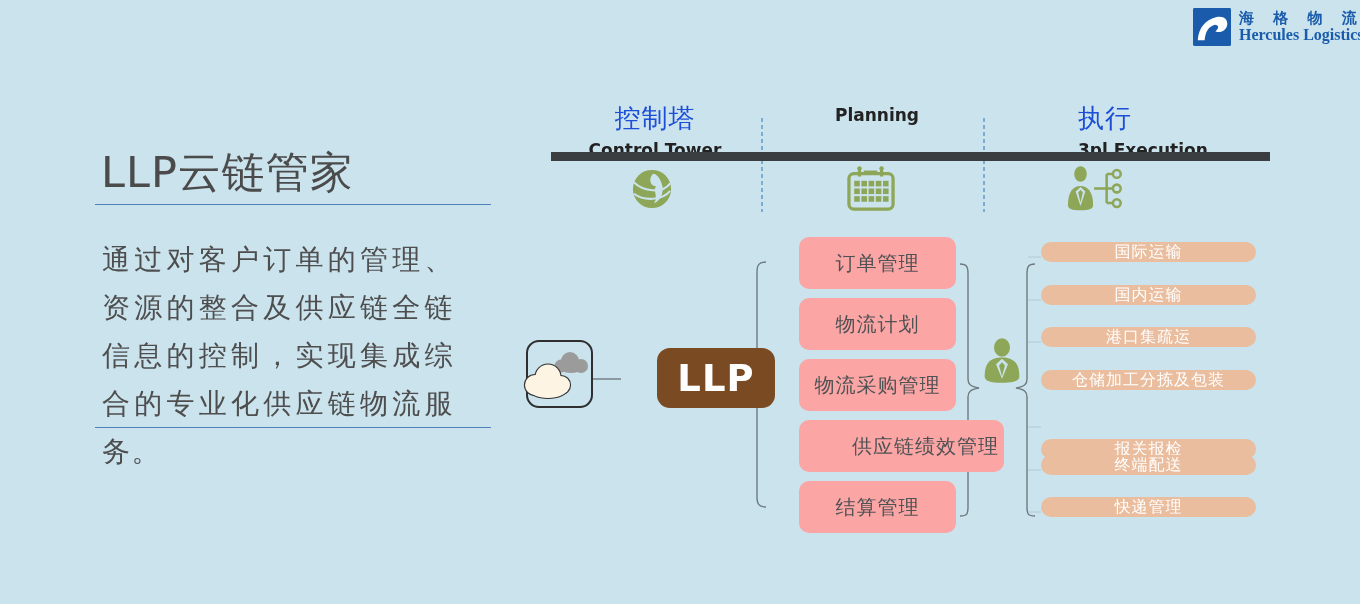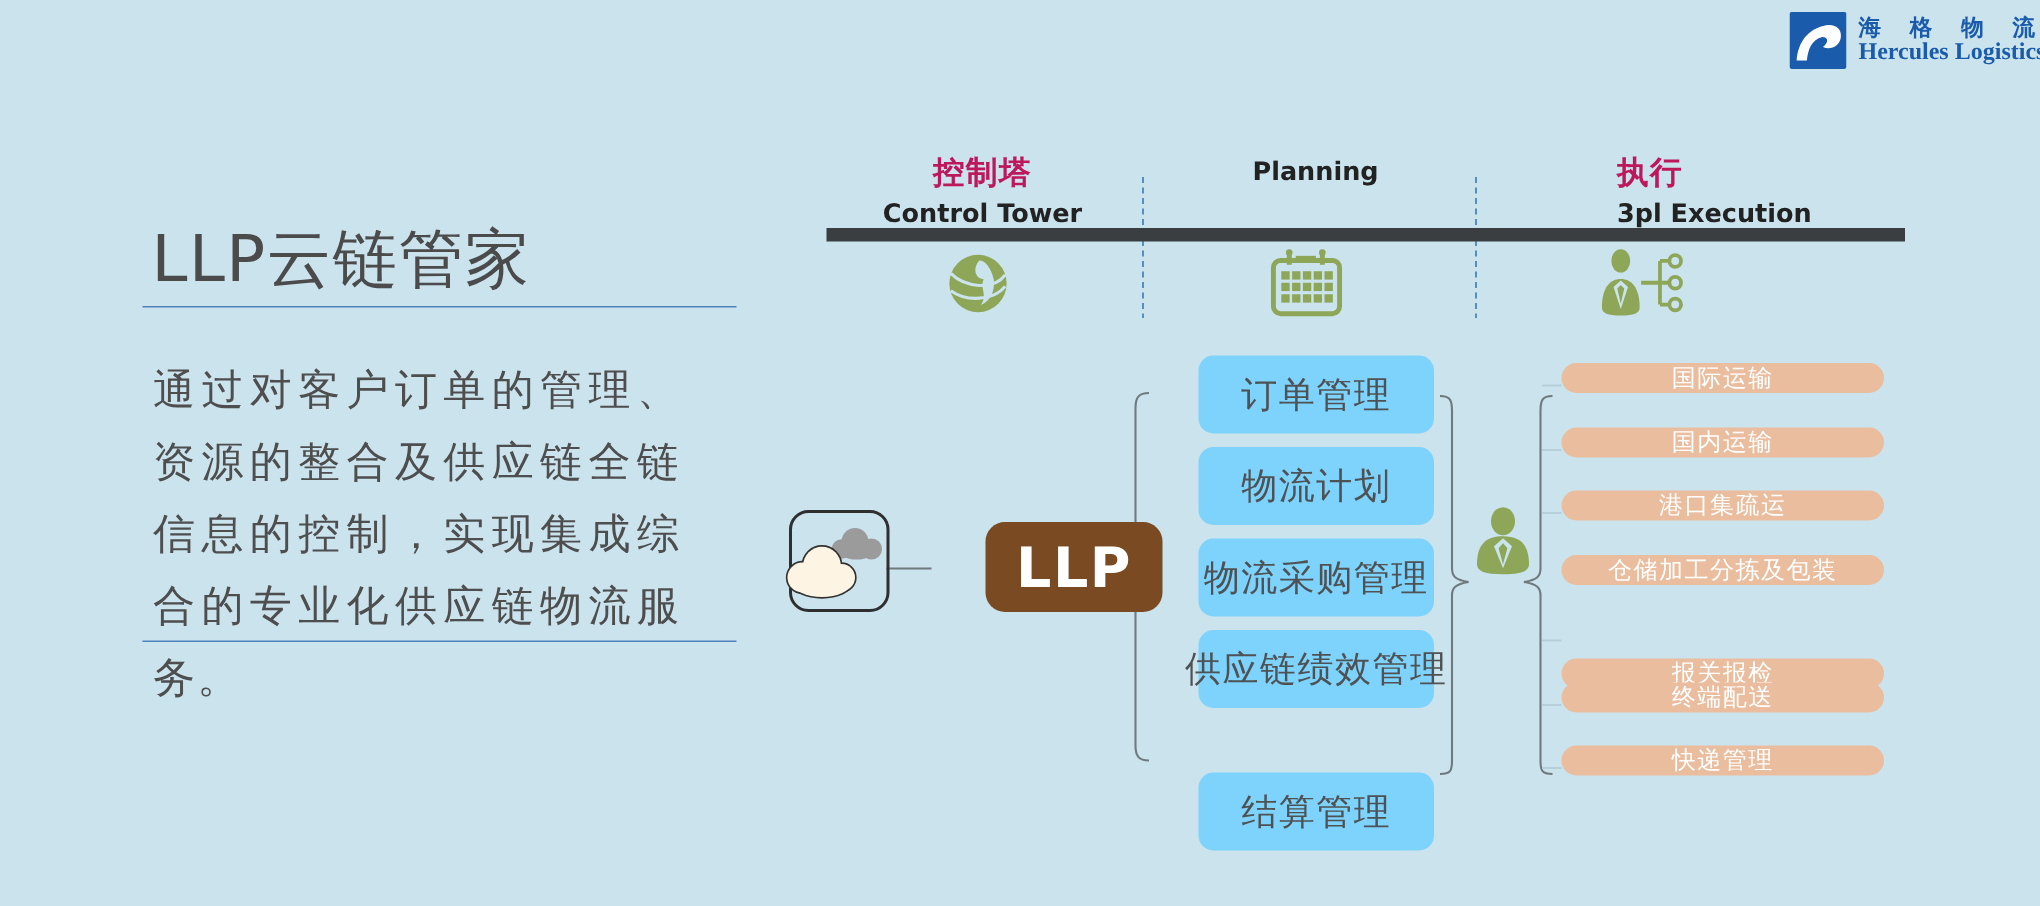--- a/index.html
+++ b/index.html
@@ -15,35 +15,35 @@
   .logo-cn{font-size:15px;font-weight:bold;color:#1a5cab;letter-spacing:7px;white-space:nowrap;}
   .logo-en{font-family:"Liberation Serif","DejaVu Serif",serif;font-size:16px;font-weight:bold;color:#1a5cab;white-space:nowrap;}
   
   .page-title{left:101px;top:144px;font-size:43px;font-weight:400;color:#4b4b4b;letter-spacing:1px;white-space:nowrap;}
   .rule{height:0;border-top:1px solid #4f81bd;width:396px;left:95px;}
   .rule-1{top:204px;}
   .rule-2{top:427px;}
   .desc{left:102px;top:236px;width:352px;font-size:28px;line-height:48px;color:#4e4e4e;letter-spacing:1.5px;text-align:justify;}
   
   .phase{top:101px;text-align:center;}
-  .phase-cn{font-size:21px;font-weight:bold;color:#be185d;letter-spacing:1px;}
+  .phase-cn{font-size:26px;font-weight:normal;color:#1d4ed8;letter-spacing:1px;}
   .phase-en{font-size:17px;font-weight:600;color:#222;margin-top:4px;}
   .phase-1{left:555px;width:200px;}
   .phase-2{left:777px;width:200px;}
   .phase-3{left:1078px;width:200px;text-align:left;}
   .topbar{left:551px;top:152px;width:719px;height:9px;background:#3a3e41;}
   
   .cloud-node{left:526px;top:340px;width:63px;height:64px;border:2px solid #2f2f2f;border-radius:13px;}
   .cloud-node svg{position:absolute;left:-10px;top:7px;overflow:visible;}
   .root-node{left:621px;top:348px;width:118px;height:60px;background:#7a4a22;border-radius:13px;
     display:flex;align-items:center;justify-content:center;
     color:#fff;font-size:37px;font-weight:bold;letter-spacing:1px;margin-left:36px;}
-  .plan-box{left:799px;width:157px;height:52px;background:#7dd3fc;border-radius:10px;
+  .plan-box{left:799px;width:157px;height:52px;background:#fca5a5;border-radius:10px;
     display:flex;align-items:center;justify-content:center;
-    font-size:24px;font-weight:500;color:#4f5254;letter-spacing:1px;white-space:nowrap;}
+    font-size:20px;font-weight:500;color:#4f5254;letter-spacing:1px;white-space:nowrap;}
   .pill{left:1041px;width:215px;height:20px;background:#e9bd9d;border-radius:15px;
     display:flex;align-items:center;justify-content:center;
     font-size:16px;color:#ffffff;letter-spacing:1px;white-space:nowrap;}
   .overlay{left:0;top:0;pointer-events:none;}
 </style>
 </head>
 <body>
 
 <div class="slide">
 
@@ -170,22 +170,22 @@
         <ellipse cx="30" cy="40" rx="19" ry="9"></ellipse>
       </g>
     </svg>
   </div>
 
   <div class="abs root-node">LLP</div>
 
   <div class="abs plan-box" style="top:237px;">订单管理</div>
   <div class="abs plan-box" style="top:298px;">物流计划</div>
   <div class="abs plan-box" style="top:359px;">物流采购管理</div>
-  <div class="abs plan-box" style="top:420px;">供应链绩效管理</div>
-  <div class="abs plan-box" style="top:481px;margin-top:34px;">结算管理</div>
+  <div class="abs plan-box" style="top:420px;padding-left:48px;">供应链绩效管理</div>
+  <div class="abs plan-box" style="top:481px;">结算管理</div>
 
   <svg class="abs" style="left:982px;top:338px;" width="40" height="47" viewBox="0 0 30 34">
     <ellipse cx="15" cy="6.5" rx="6" ry="7" fill="#8da657"></ellipse>
     <path d="M2,28 C2,17.5 7,14 15,14 C23,14 28,17.5 28,28 C28,31.5 24,33 15,33 C6,33 2,31.5 2,28 Z" fill="#8da657"></path>
     <path d="M15,15 L10.5,19 L15,30 L19.5,19 Z" fill="#cae3ed"></path>
     <path d="M15,17.5 L12.8,20 L15,28 L17.2,20 Z" fill="#8da657"></path>
   </svg>
 
   <div class="abs pill" style="top:242px;">国际运输</div>
   <div class="abs pill" style="top:285px;">国内运输</div>

